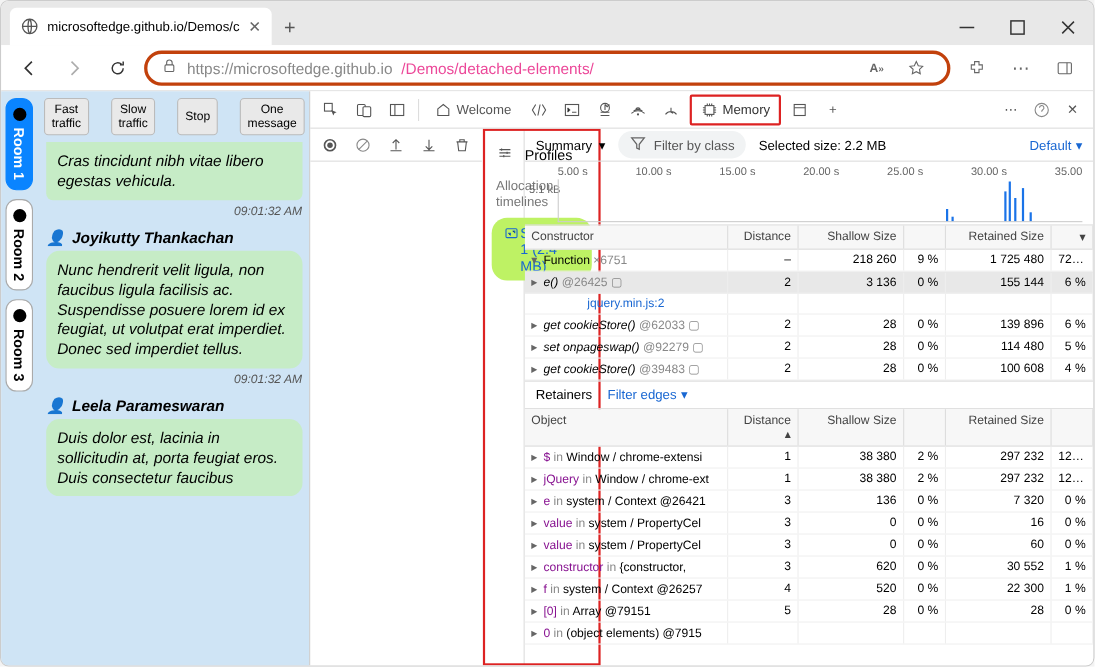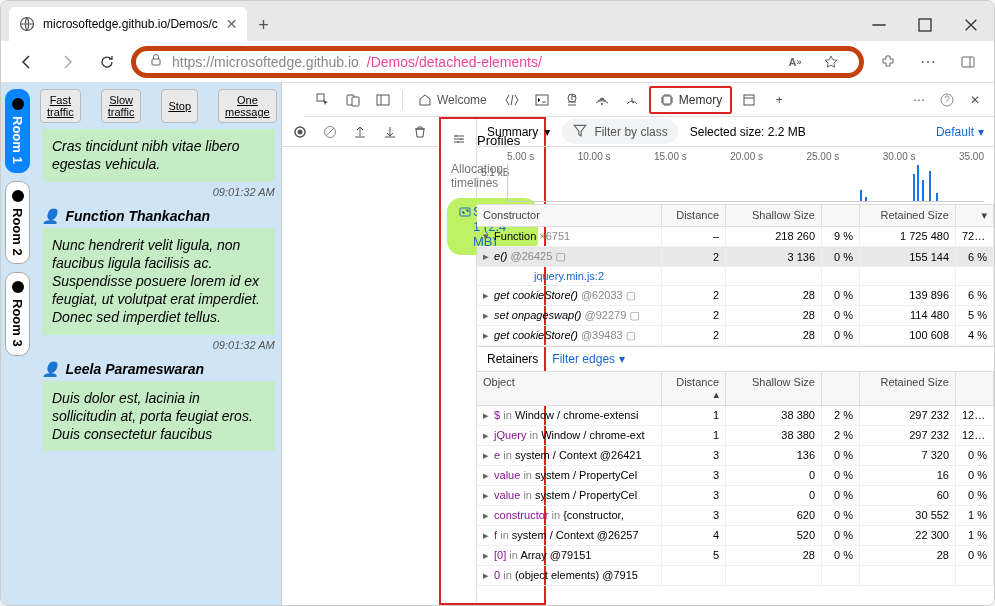--- a/index.html
+++ b/index.html
@@ -10,49 +10,49 @@
 .tab { background: #fff; height: 34px; margin-left: 8px; border-radius: 6px 6px 0 0; display: flex; align-items: center; padding: 0 10px; gap: 8px; font-size: 12px; min-width: 230px; }
 .tab .favicon { width: 16px; height: 16px; display: flex; align-items: center; justify-content: center; }
 .tab .close { margin-left: auto; font-size: 14px; color: #666; }
 .newtab { width: 32px; height: 32px; display: flex; align-items: center; justify-content: center; font-size: 18px; color: #555; }
 .winbtns { margin-left: auto; display: flex; }
 .winbtn { width: 46px; height: 32px; display: flex; align-items: center; justify-content: center; font-size: 11px; }
 
 
 .addrbar { height: 42px; background: #fff; display: flex; align-items: center; padding: 0 10px; gap: 8px; border-bottom: 1px solid #e0e0e0; }
 .navbtn { width: 32px; height: 32px; display: flex; align-items: center; justify-content: center; color: #555; border-radius: 4px; }
-.addrfield { flex: 1; height: 32px; border: 5px solid #c2410c; border-radius: 16px; display: flex; align-items: center; padding: 0 12px; font-size: 14px; gap: 8px; }
+.addrfield { flex: 1; height: 32px; border: 3px solid #c2410c; border-radius: 16px; display: flex; align-items: center; padding: 0 12px; font-size: 14px; gap: 8px; }
 .addrfield .url-gray { color: #888; }
 .addrfield .url-black { color: #ec4899; }
 .addrright { display: flex; gap: 4px; margin-left: auto; }
 .addricon { width: 32px; height: 32px; display: flex; align-items: center; justify-content: center; color: #666; }
 
 
 .main { display: flex; height: calc(100% - 82px); }
 
 
 .leftapp { width: 280px; background: #cfe4f5; display: flex; }
 .rooms { width: 56px; padding: 6px 4px; display: flex; flex-direction: column; gap: 8px; }
 .roomtab { background: #fff; border: 1px solid #aaa; border-radius: 10px; padding: 8px 4px; display: flex; flex-direction: column; align-items: center; gap: 6px; }
 .roomtab.active { background: #0a84ff; color: #fff; border-color: #0a84ff; }
 .roomdot { width: 12px; height: 12px; background: #000; border-radius: 50%; }
 .roomtab.active .roomdot { background: #000; }
 .roomlabel { writing-mode: vertical-rl; font-size: 13px; font-weight: 600; }
 .chatcol { flex: 1; display: flex; flex-direction: column; }
-.chattools { display: flex; gap: 20px; padding: 6px; text-decoration: underline; }
+.chattools { display: flex; gap: 20px; padding: 6px; }
 .chatbtn { background: #e9e9e9; border: 1px solid #bbb; border-radius: 4px; padding: 4px 6px; font-size: 11px; text-align: center; line-height: 1.1; }
 .messages { padding: 0 8px; overflow: hidden; font-style: italic; }
 .msgblock { margin-bottom: 10px; }
 .msgname { font-weight: 700; font-size: 14px; display: flex; gap: 6px; margin-bottom: 4px; }
-.msgbubble { background: #c6ecc6; border-radius: 0; padding: 8px 10px; font-size: 14px; line-height: 1.3; }
+.msgbubble { background: #c6ecc6; border-radius: 12px; padding: 8px 10px; font-size: 14px; line-height: 1.3; }
 .msgtime { text-align: right; font-size: 11px; color: #555; margin-top: 4px; }
 
 
 .devtools { flex: 1; background: #fff; display: flex; flex-direction: column; border-left: 1px solid #ccc; font-size: 12px; }
-.dt-toolbar { height: 34px; display: flex; align-items: center; border-bottom: 1px solid #ddd; padding: 0 6px; gap: 4px; margin-left: 22px; }
+.dt-toolbar { height: 34px; display: flex; align-items: center; border-bottom: 1px solid #ddd; padding: 0 6px; gap: 4px; }
 .dt-icon { width: 26px; height: 26px; display: flex; align-items: center; justify-content: center; color: #555; }
 .dt-sep { width: 1px; height: 20px; background: #ddd; margin: 0 2px; }
 .dt-tab { padding: 4px 8px; display: flex; align-items: center; gap: 4px; color: #555; }
 .dt-tab.highlight { border: 2px solid #d22; border-radius: 2px; color: #333; }
 .dt-right { margin-left: auto; display: flex; gap: 2px; }
 
 .dt-body { flex: 1; display: flex; overflow: hidden; }
 .dt-left { width: 195px; border-right: 1px solid #ddd; display: flex; flex-direction: row; }
 .dt-left-tb { height: 30px; display: flex; align-items: center; gap: 10px; padding: 0 8px; border-bottom: 1px solid #ddd; }
 .dt-left-tb .dt-icon { width: 20px; height: 20px; }
@@ -199,21 +199,21 @@
         <button class="chatbtn">One<br>message</button>
       </div>
       <div class="messages">
         <div class="msgblock">
           <div class="msgbubble" style="border-radius:0 0 6px 6px">Cras tincidunt nibh vitae libero egestas vehicula.</div>
           <div class="msgtime">09:01:32 AM</div>
         </div>
         <div class="msgblock">
           <div class="msgname">
               <span>👤</span>
-              <span>Function Thankachan</span>
+              <span>Joyikutty Thankachan</span>
             </div>
           <div class="msgbubble">Nunc hendrerit velit ligula, non faucibus ligula facilisis ac. Suspendisse posuere lorem id ex feugiat, ut volutpat erat imperdiet. Donec sed imperdiet tellus.</div>
           <div class="msgtime">09:01:32 AM</div>
         </div>
         <div class="msgblock">
           <div class="msgname">
               <span>👤</span>
               <span>Leela Parameswaran</span>
             </div>
           <div class="msgbubble">Duis dolor est, lacinia in sollicitudin at, porta feugiat eros. Duis consectetur faucibus</div>

